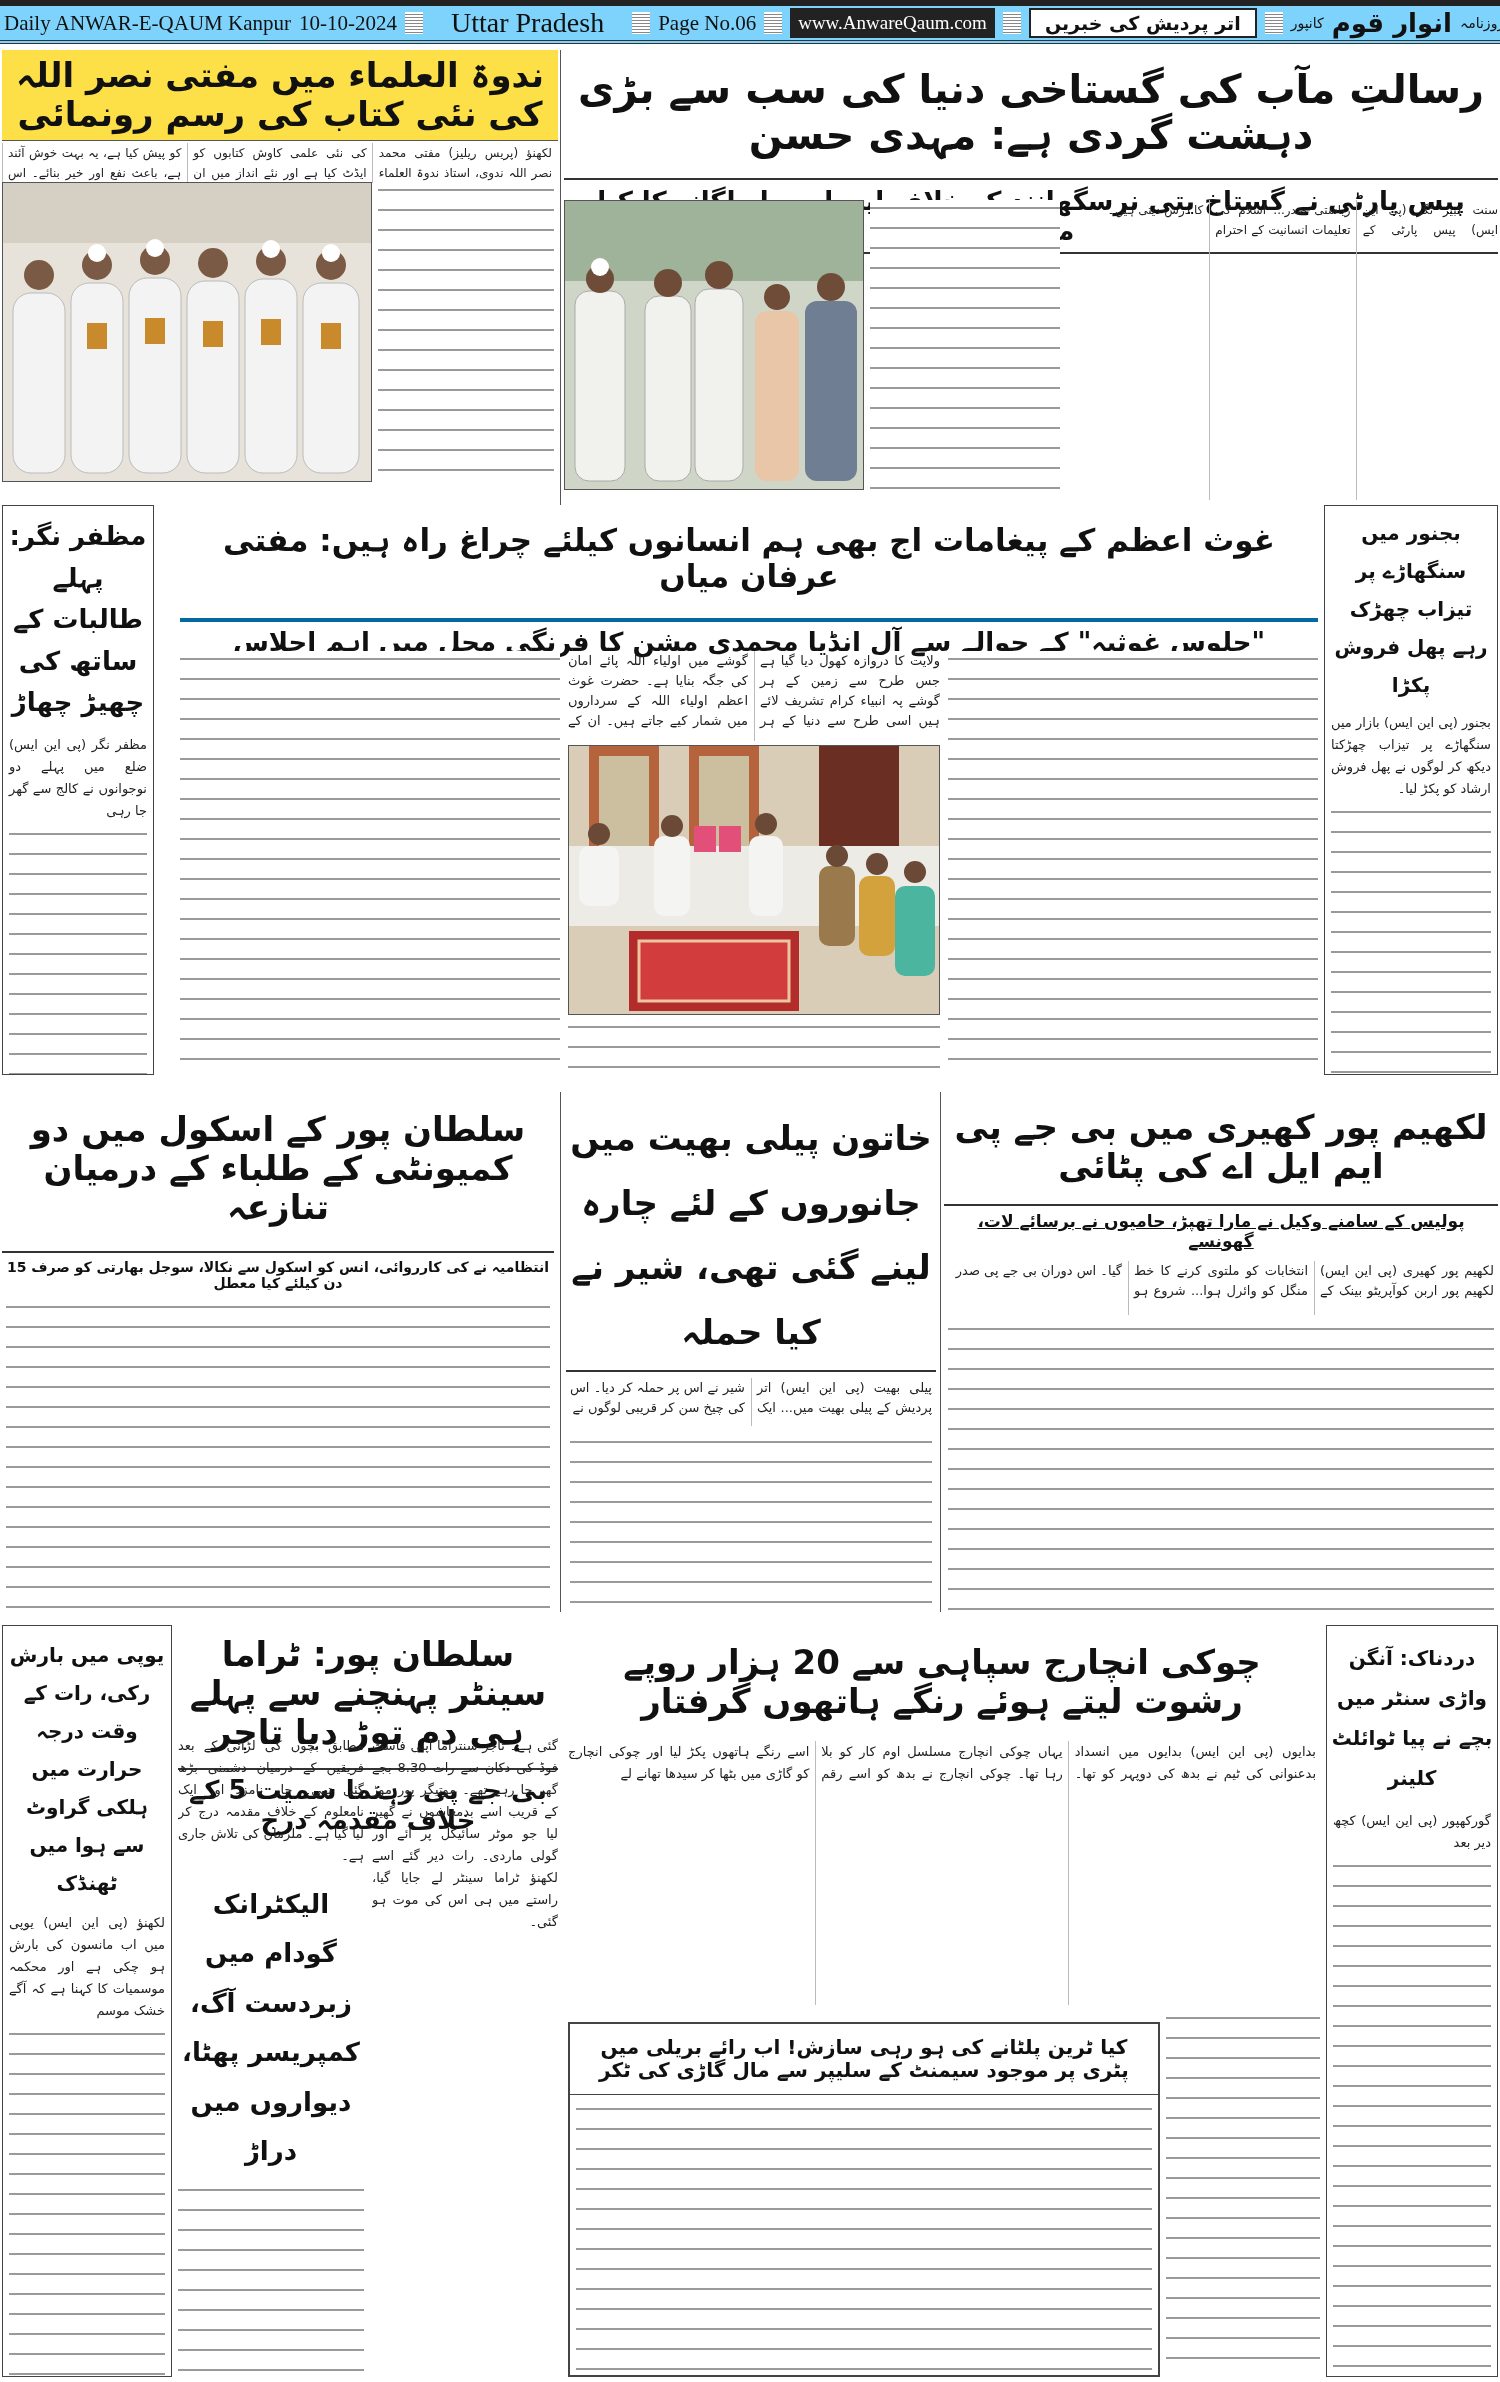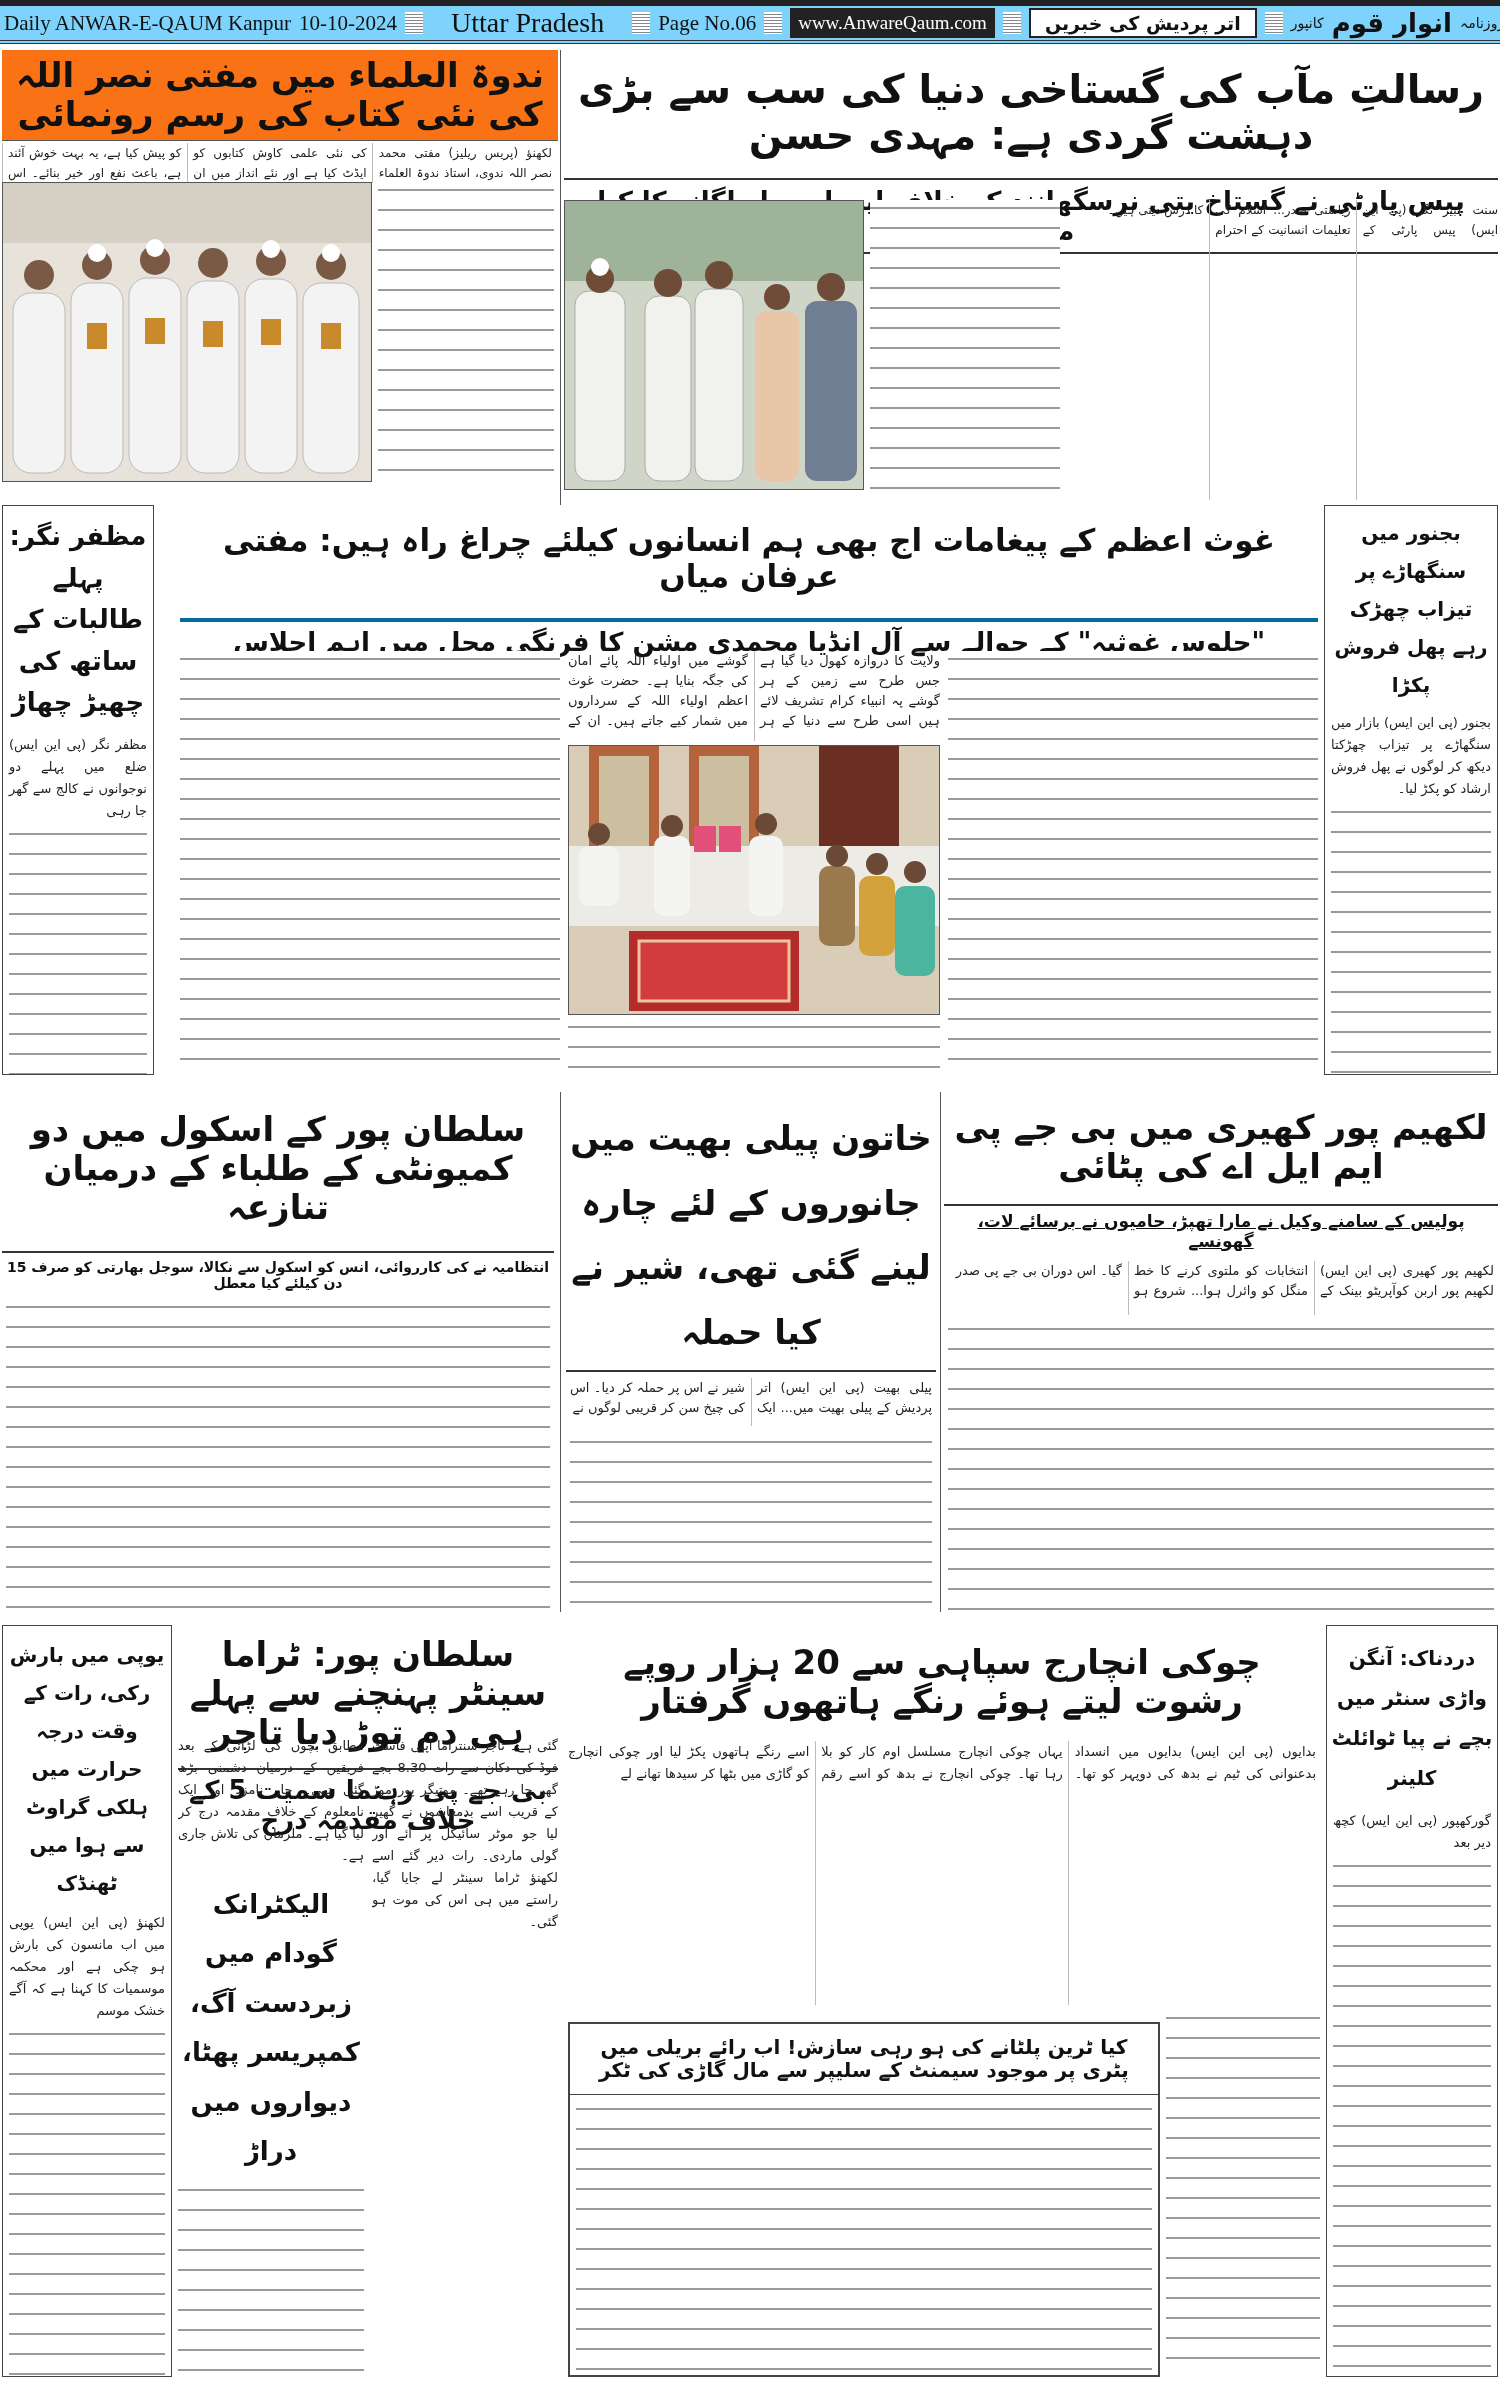--- a/index.html
+++ b/index.html
@@ -48,21 +48,21 @@
     <span class="mh-url">www.AnwareQaum.com</span>
     <span class="mh-lines"></span>
     <span class="mh-box">اتر پردیش کی خبریں</span>
     <span class="mh-lines"></span>
     <span class="mh-urdu mh-small">کانپور</span>
     <span class="mh-urdu mh-brand">انوار قوم</span>
     <span class="mh-urdu mh-small">روزنامہ</span>
   </div>
 
   <div class="box" style="left:2px; top:50px; width:556px; height:452px; border:none;">
-    <div class="hl hl-l" style="background:#f97316; padding:6px 4px; border-bottom:1px solid #555;">ندوۃ العلماء میں مفتی نصر اللہ کی نئی کتاب کی رسم رونمائی</div>
+    <div class="hl hl-l" style="background:#fde047; padding:6px 4px; border-bottom:1px solid #555;">ندوۃ العلماء میں مفتی نصر اللہ کی نئی کتاب کی رسم رونمائی</div>
     <div class="body-cols" style="column-count:3; height:44px; padding:2px 6px; overflow:hidden;">لکھنؤ (پریس ریلیز) مفتی محمد نصر اللہ ندوی، استاذ ندوۃ العلماء کی نئی علمی کاوش کتابوں کو ایڈٹ کیا ہے اور نئے انداز میں ان کو پیش کیا ہے، یہ بہت خوش آئند ہے، باعث نفع اور خیر بنائے۔ اس موقع پر مفتی ظفر عالم ندوی، مفتی مسعود حسنی</div>
     <div class="photo" style="left:0; top:132px; width:370px; height:300px; background:linear-gradient(#e9e4dc,#d8d2c6);">
       <svg width="370" height="300" viewBox="0 0 370 300">
         <rect x="0" y="0" width="370" height="300" fill="#e8e3da"></rect>
         <rect x="0" y="0" width="370" height="60" fill="#d6d0c4"></rect>
         <g fill="#f3f3f3" stroke="#bbb">
           <rect x="10" y="110" width="52" height="180" rx="18"></rect>
           <rect x="68" y="100" width="52" height="190" rx="18"></rect>
           <rect x="126" y="95" width="52" height="195" rx="18"></rect>
           <rect x="184" y="98" width="52" height="192" rx="18"></rect>

